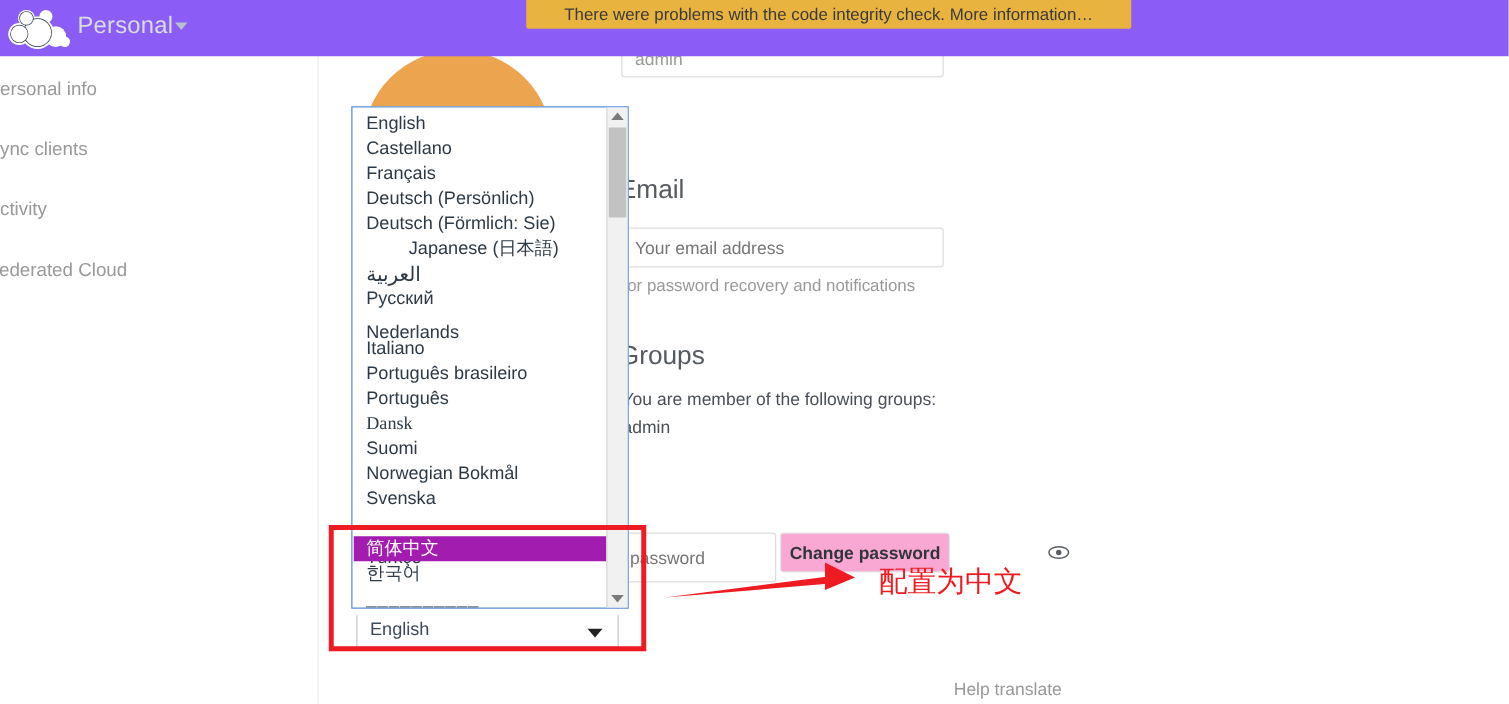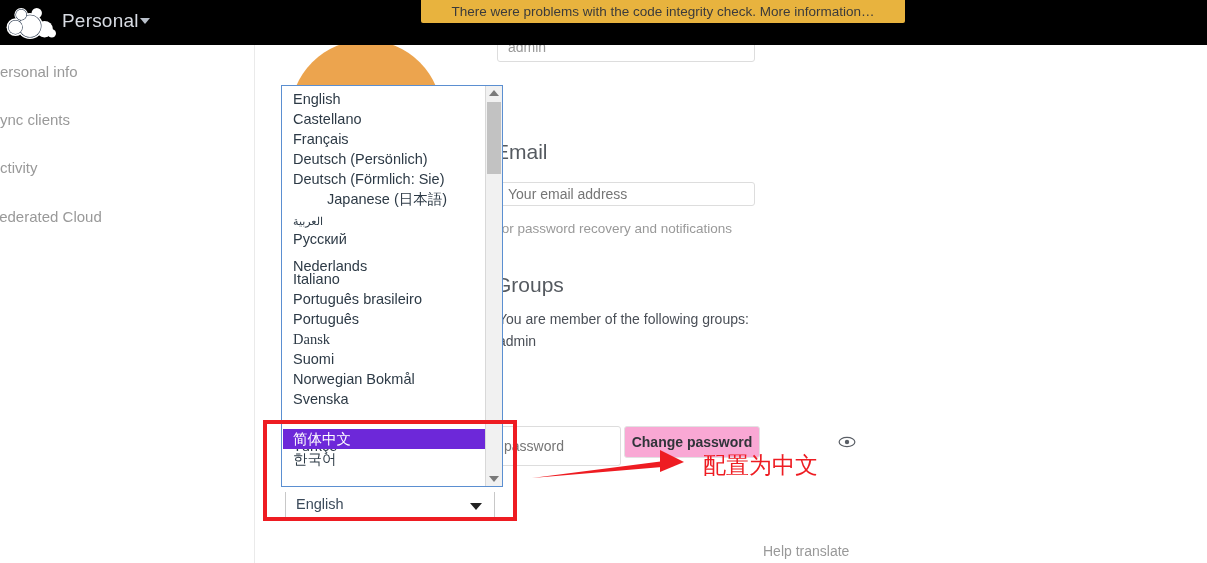--- a/index.html
+++ b/index.html
@@ -14,21 +14,21 @@
     overflow: hidden;
     position: relative;
   }
 
   
   #header {
     position: absolute;
     top: 0; left: 0;
     width: 1207px;
     height: 45px;
-    background: #000000;
+    background: #8b5cf6;
     z-index: 50;
   }
   #logo {
     position: absolute;
     left: 4px;
     top: 4px;
     width: 52px;
     height: 38px;
   }
   #app-name {
@@ -224,25 +224,25 @@
     height: 20px;
     line-height: 20px;
     font-size: 14.5px;
     color: #2d3a46;
     white-space: nowrap;
   }
   .lang-option.selected {
     left: 1px;
     padding-left: 10px;
     width: 194px;
-    background: #6d28d9;
+    background: #a21caf;
     color: #ffffff;
   }
   .lang-option.rtl {
-    font-size: 11px;
+    font-size: 16px;
     direction: rtl;
     text-align: center;
   }
 
   
   #dd-scrollbar {
     position: absolute;
     right: 0px;
     top: 0px;
     width: 16px;
@@ -318,21 +318,21 @@
 </div>
 
 <div id="content">
 
   <div id="avatar"></div>
   <div id="avatar-letter">A</div>
 
   <input class="text-input" style="left: 242px; top: -13px; width: 258px; height: 30px;" value="admin">
 
   <div class="form-label" style="left:240px; top:95px;">Email</div>
-  <input class="text-input" style="left: 242px; top: 137px; width: 258px; height: 24px;" placeholder="Your email address">
+  <input class="text-input" style="left: 242px; top: 137px; width: 258px; height: 32px;" placeholder="Your email address">
   <div class="form-hint" style="left:243px; top:176px;">for password recovery and notifications</div>
 
   <div class="form-label" style="left:240px; top:228px;">Groups</div>
   <div class="form-hint" style="left:243px; top:266px; color:#4a4f57; font-size:14px;">You are member of the following groups:</div>
   <div class="form-hint" style="left:243px; top:288px; color:#4a4f57; font-size:14px;">admin</div>
 
   <input class="text-input" style="left: 238px; top: 381px; width: 128px; height: 40px;" placeholder="password">
   <svg id="eye-icon" viewBox="0 0 24 24">
     <ellipse cx="12" cy="12" rx="10.5" ry="6.2" fill="none" stroke="#5a5f66" stroke-width="1.6"></ellipse>
     <circle cx="12" cy="12" r="2.9" fill="#5a5f66"></circle>

